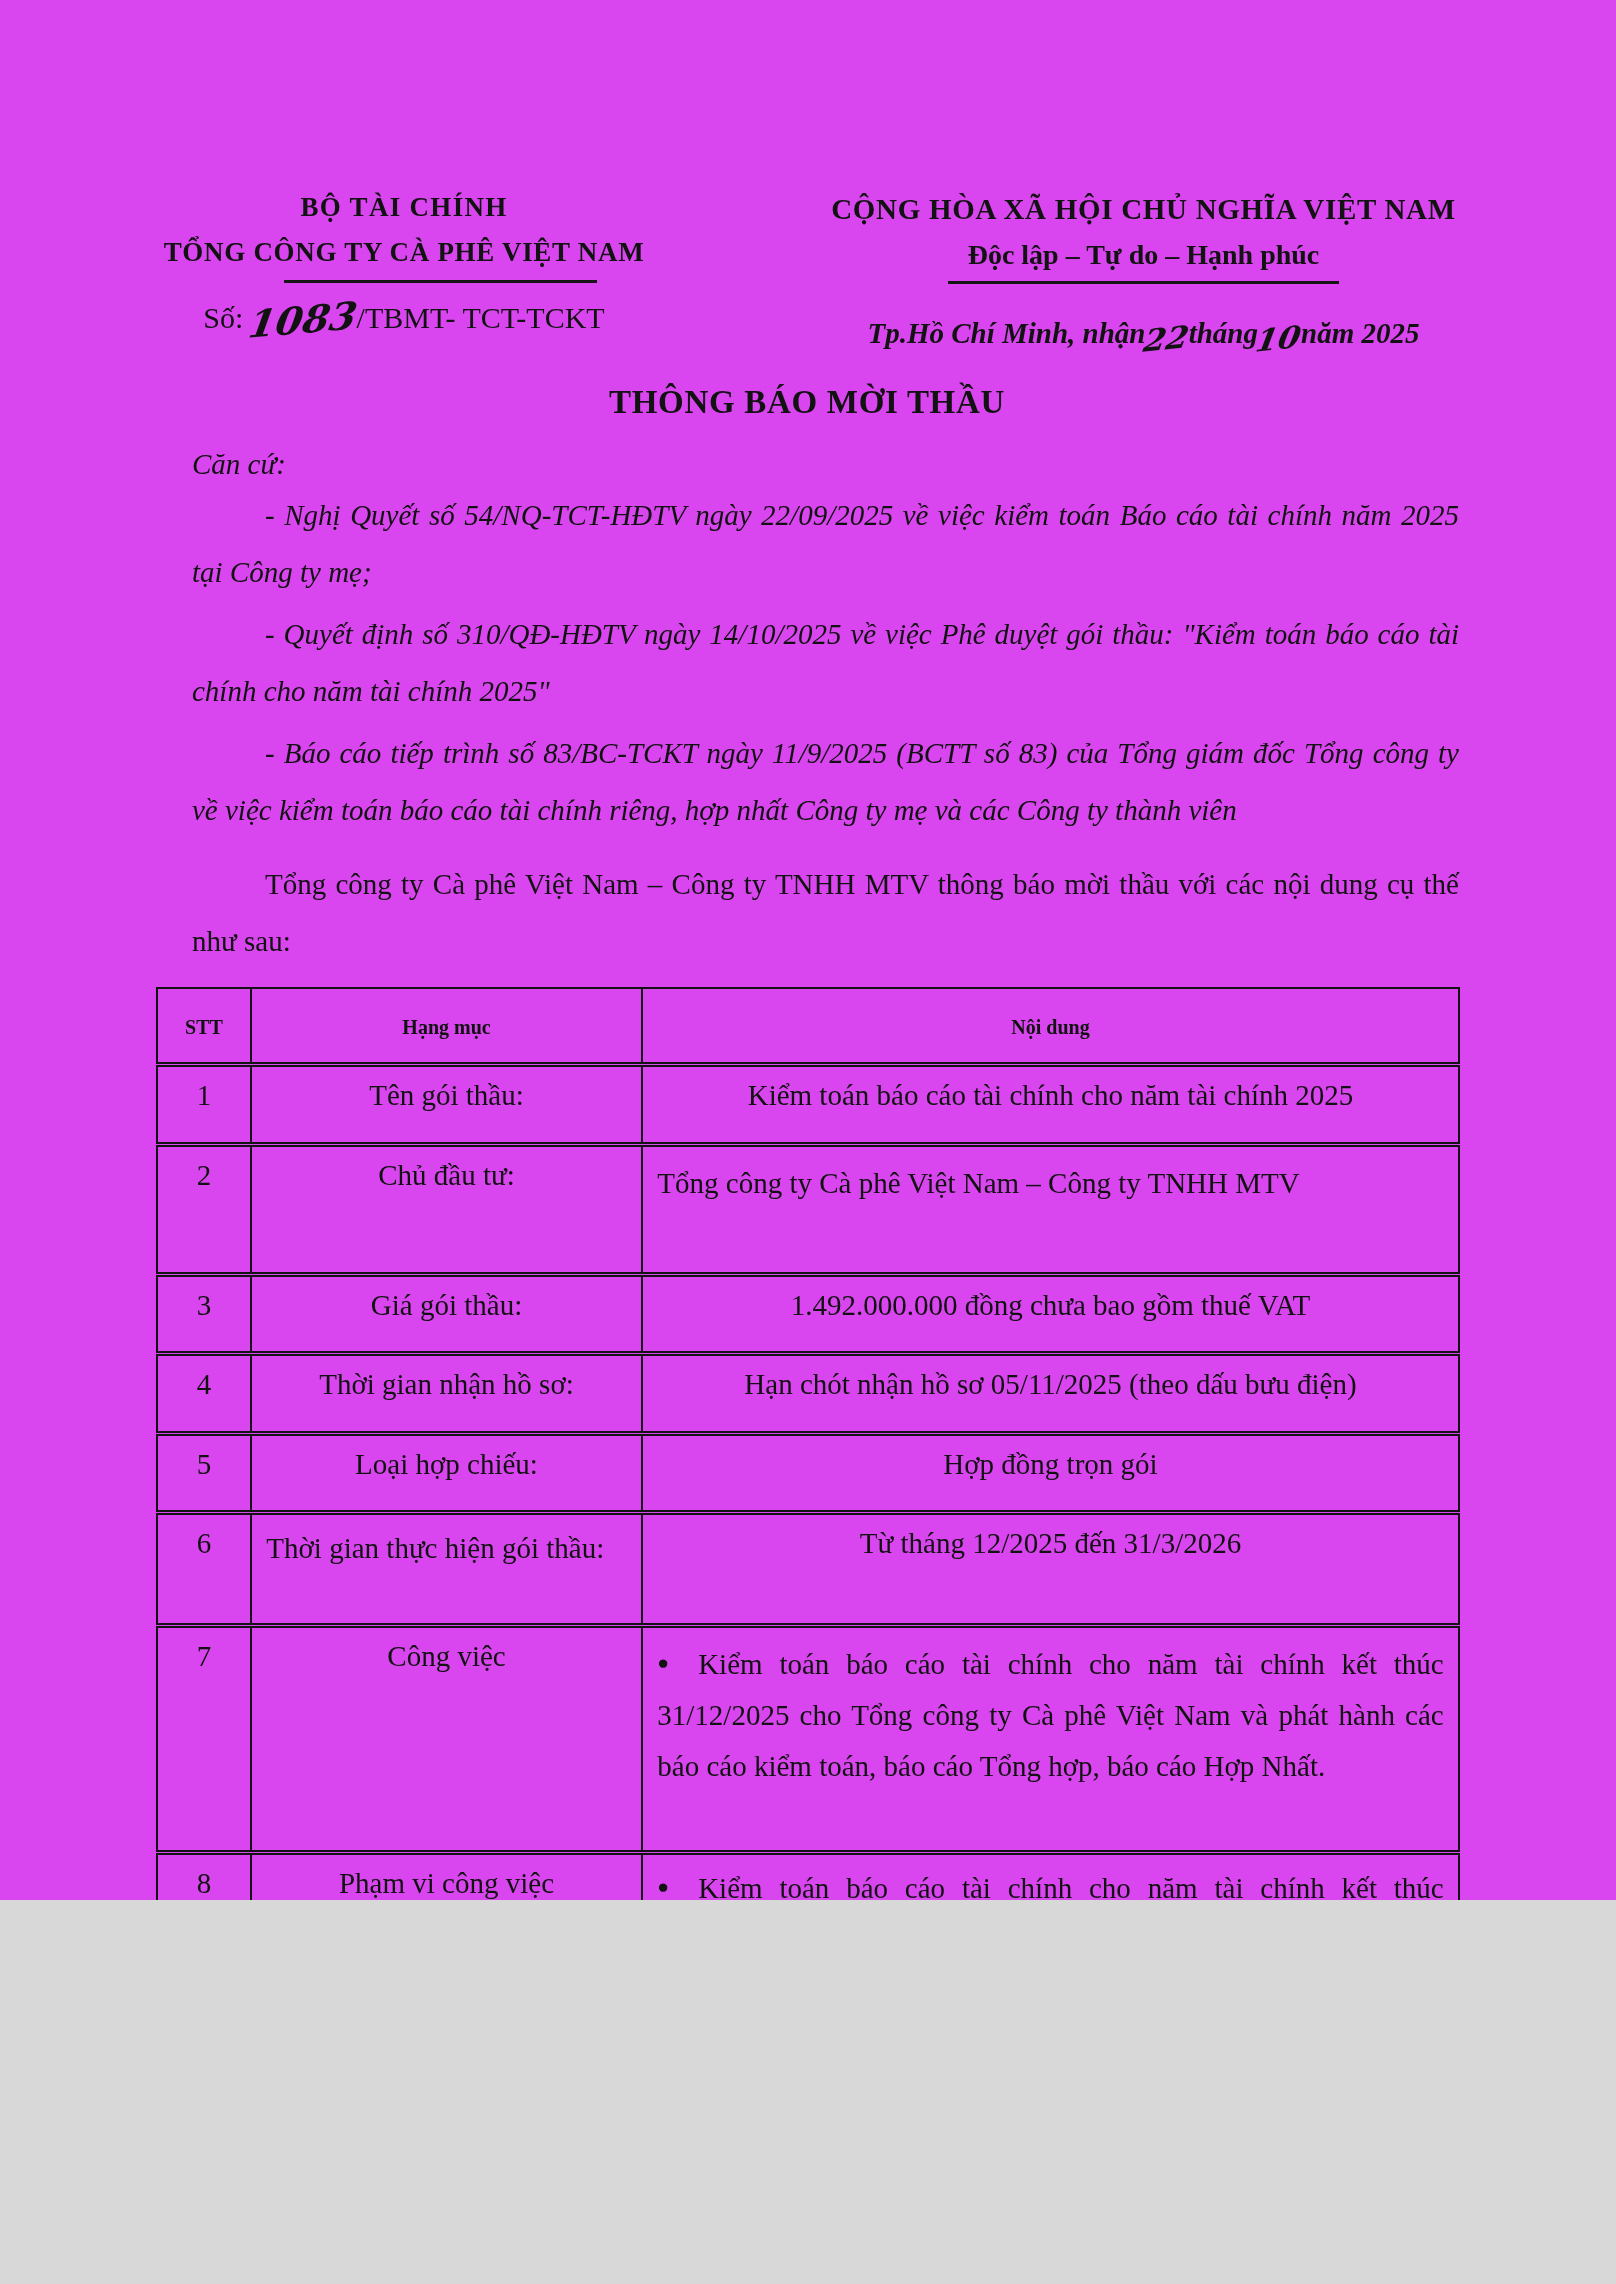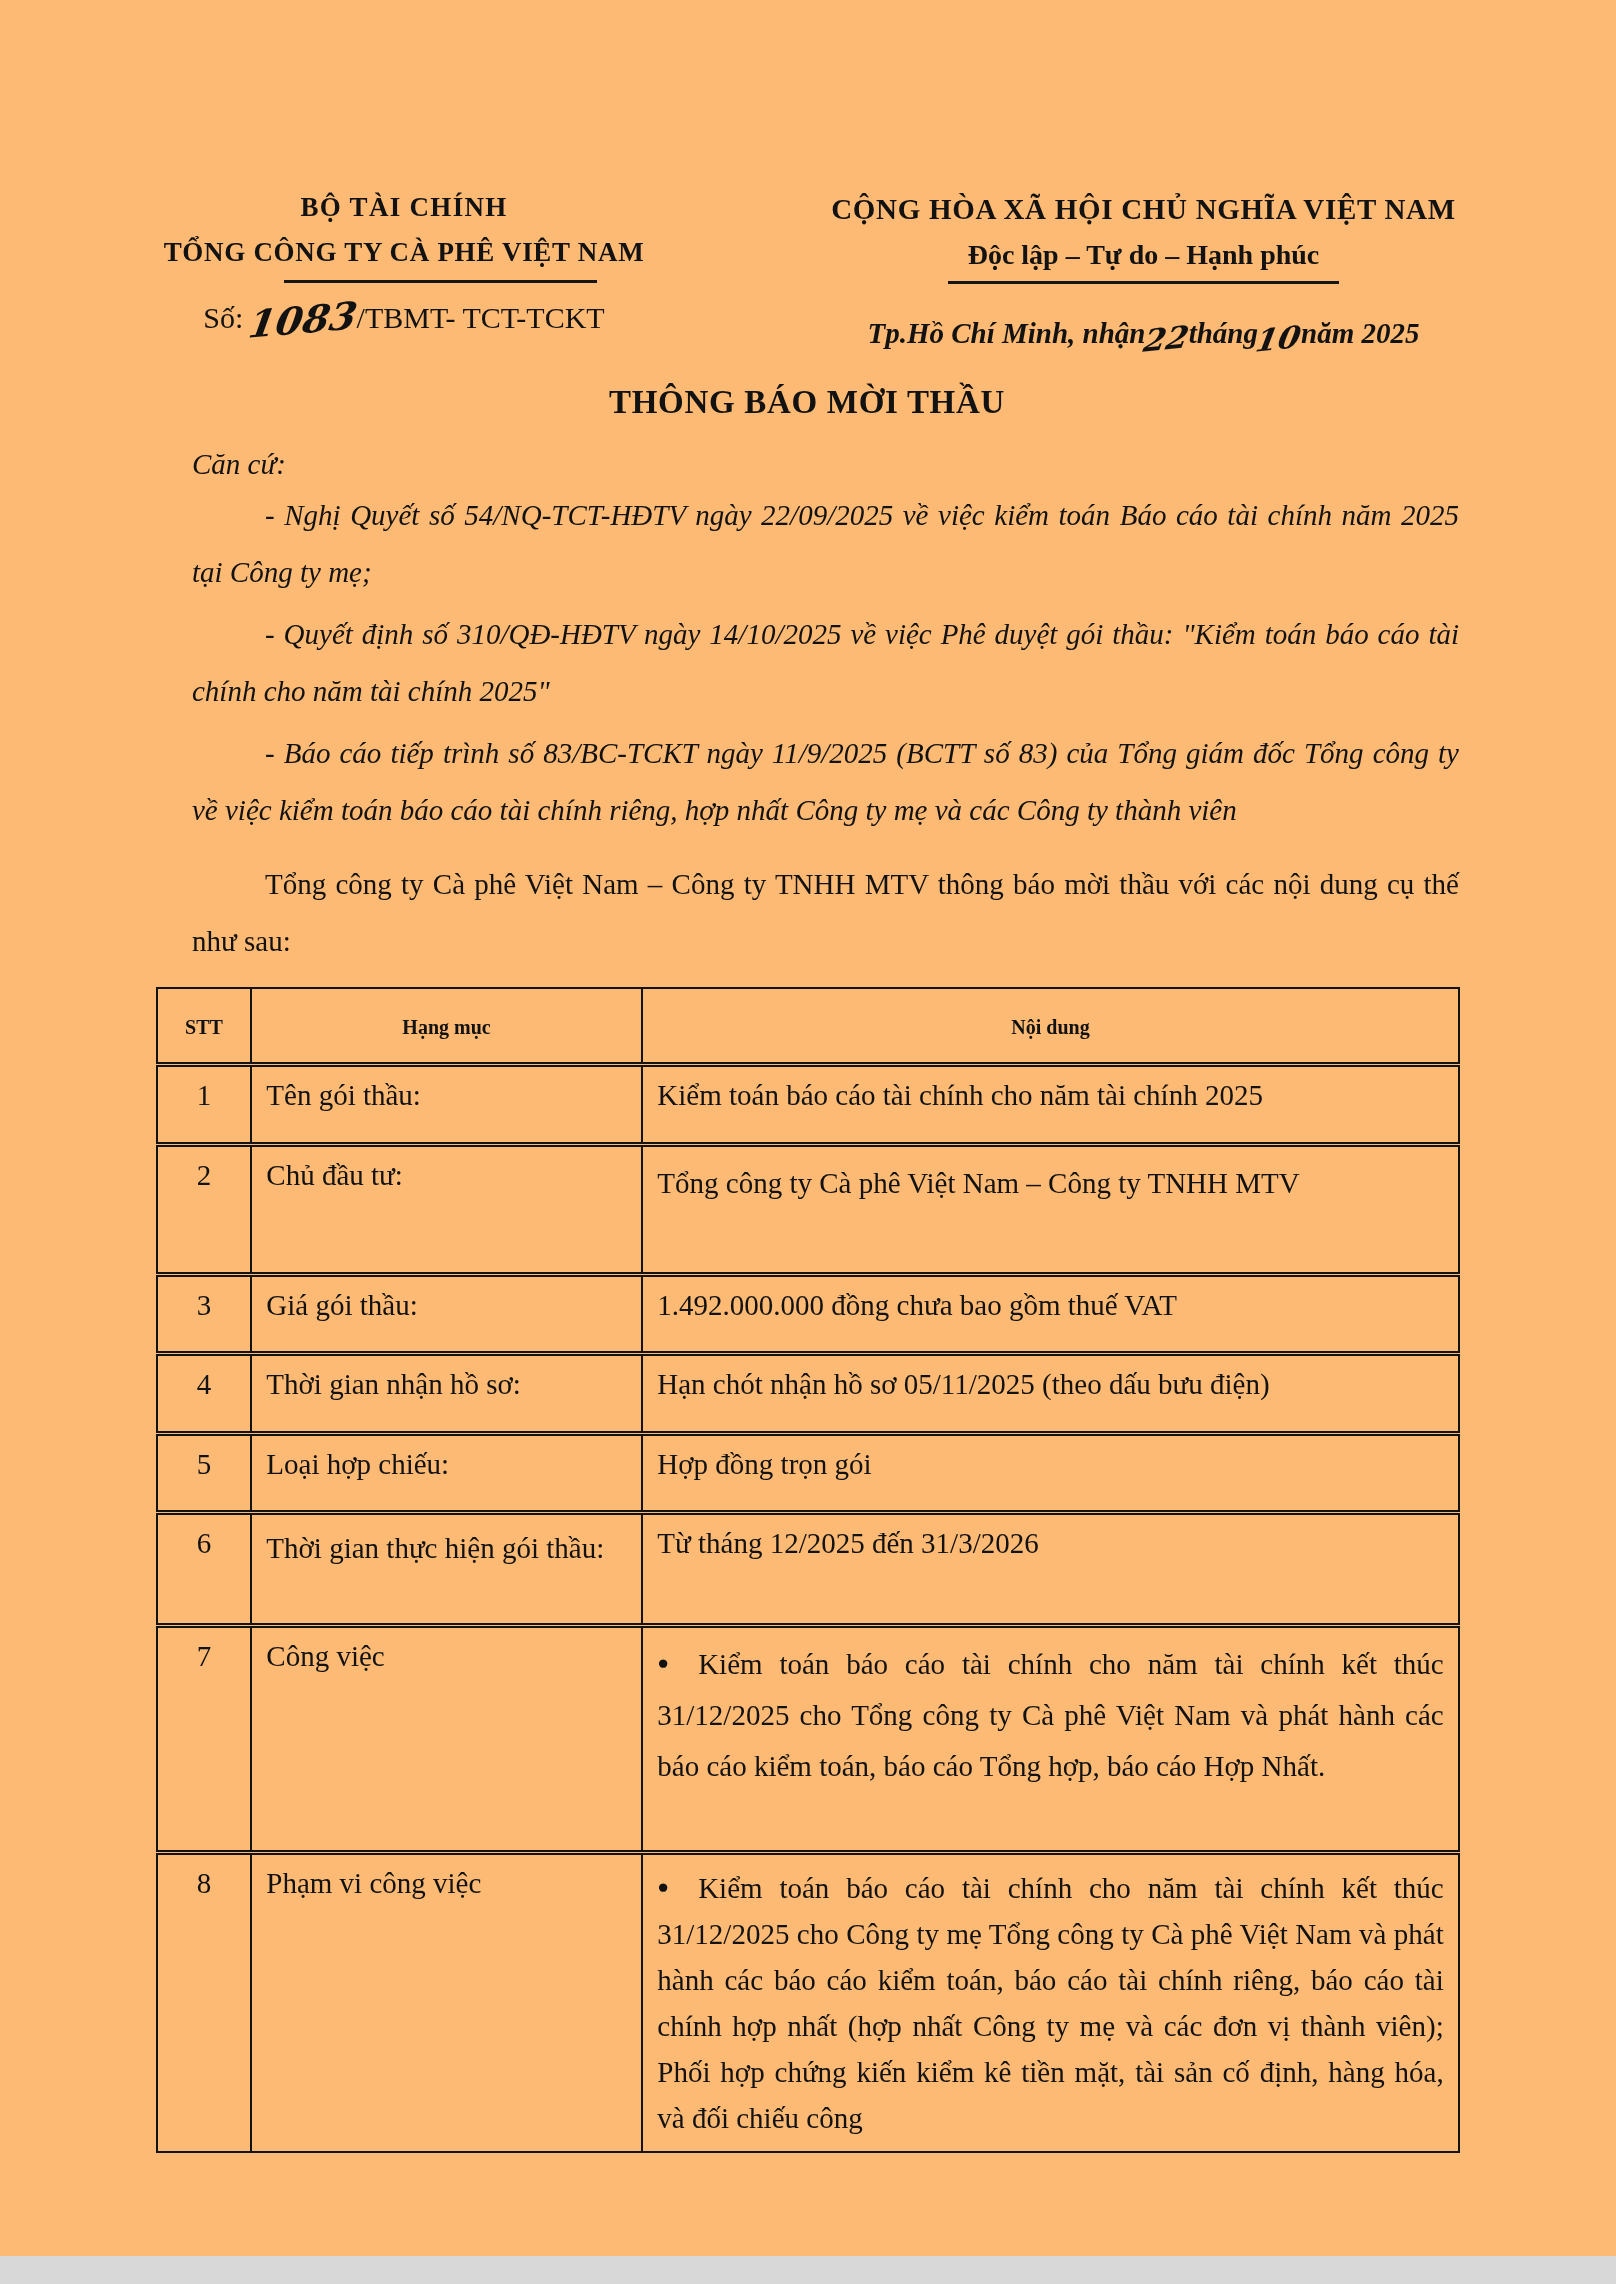--- a/index.html
+++ b/index.html
@@ -1,21 +1,21 @@
 <!DOCTYPE html>
 <html style="font-size:10.4px"><head>
 <meta charset="utf-8">
 <style>
   html, body { margin: 0; padding: 0; background: #d8d8d8; }
   .page {
     position: relative;
     width: 1616px;
-    height: 2256px;
+    height: 1900px;
     margin: 0 auto;
-    background: #fdba74;
+    background: #d946ef;
     color: #121212;
     font-family: "Liberation Serif", serif;
     overflow: hidden;
     box-sizing: border-box;
   }
   .content { padding: 186px 158px 0 156px; }
 
   
   .doc-header { display: flex; width: 1616px; margin-left: -156px; }
   .header-left  { width: 808px; text-align: center; }
@@ -60,20 +60,21 @@
     font-size: 29px;
   }
   .bid-table th, .bid-table td {
     border-left: 2px solid #131313;
     border-right: 2px solid #131313;
     border-top: 5.9px double #131313;
     vertical-align: top;
     padding: 9px 14.3px 6.5px 14.3px;
     line-height: 38px;
     overflow: hidden;
+    text-align: center;
   }
   .bid-table { border: 2.6px solid #131313; }
   .bid-table th { font-weight: bold; font-size: 20px; text-align: center; vertical-align: middle; height: 57px; border-top: none; }
   td.col-stt { text-align: center; padding-left: 2.6px; padding-right: 2.6px; }
   
   tbody tr:nth-child(1) td { height: 60px; }
   tbody tr:nth-child(2) td { height: 109px; }
   tbody tr:nth-child(3) td { height: 59px; }
   tbody tr:nth-child(4) td { height: 59px; }
   tbody tr:nth-child(5) td { height: 59px; }

